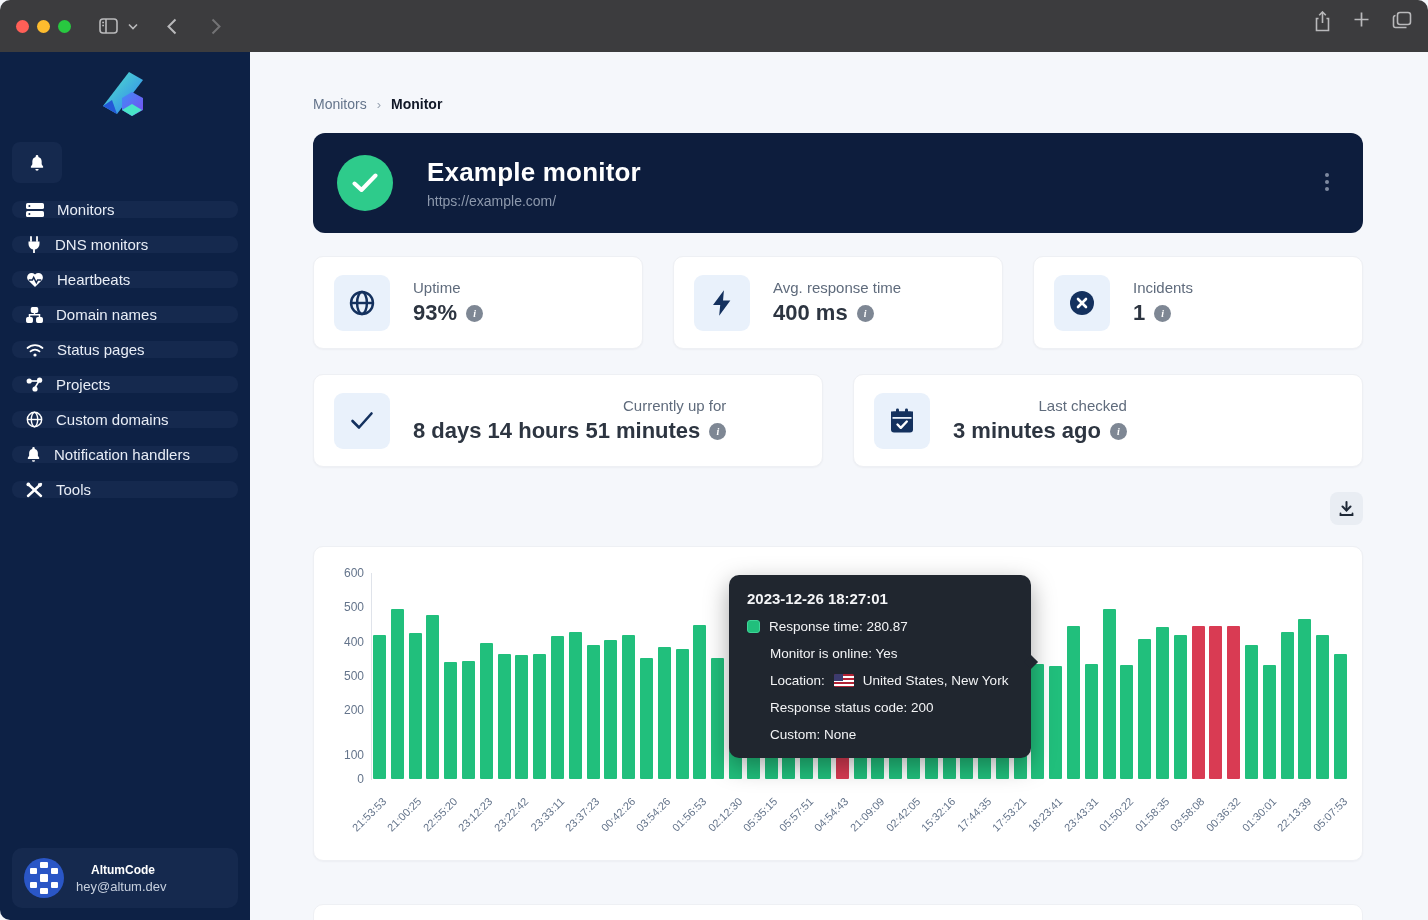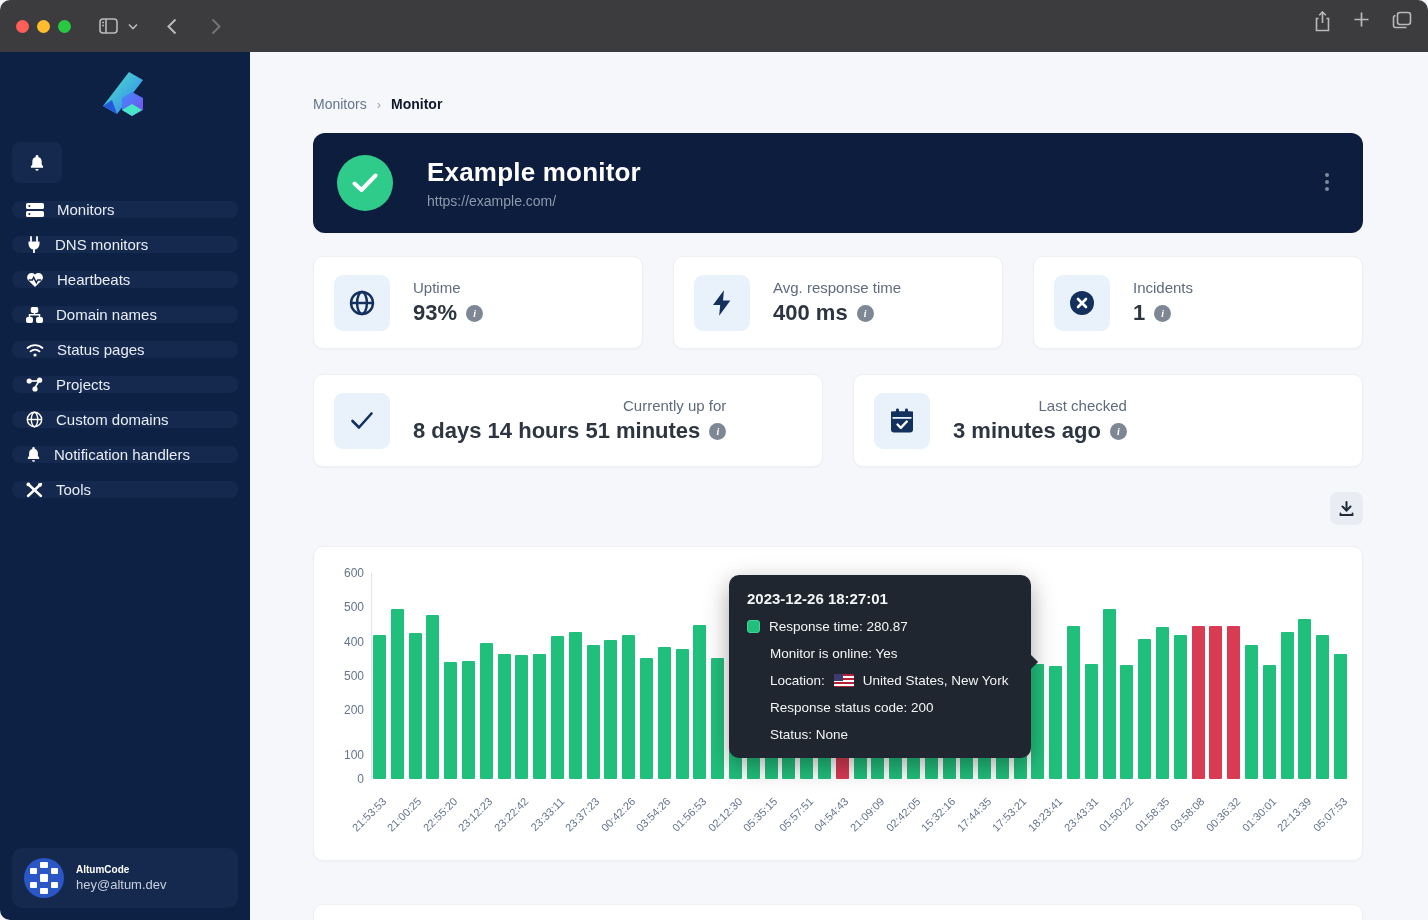--- a/index.html
+++ b/index.html
@@ -23,21 +23,21 @@
   
   .sidebar { position:absolute; left:0; top:52px; width:250px; height:868px; background:#0d2145; display:flex; flex-direction:column; padding:14px 12px 12px; }
   .logo-wrap { display:flex; justify-content:center; padding:4px 0 24px; }
   .nav { display:flex; flex-direction:column; gap:18px; }
   .nav-row { display:flex; gap:7px; }
   .nav-item { display:flex; align-items:center; gap:13px; height:41px; padding:0 14px; background:#15294e; border-radius:8px;
               color:#e8edf6; font-size:15px; cursor:pointer; flex:1; }
   .nav-item.bell-btn { flex:0 0 50px; justify-content:center; padding:0; }
   .nav-item svg { flex:0 0 auto; }
   .user-card { margin-top:auto; background:#15294e; border-radius:10px; display:flex; align-items:center; gap:12px; padding:10px 12px; height:60px; }
-  .user-name { color:#fff; font-size:10px; font-weight:600; }
+  .user-name { color:#fff; font-size:12px; font-weight:600;margin-left:15px; }
   .user-email { color:#c6cfdd; font-size:13px; margin-top:2px; }
 
   
   .main { position:absolute; left:250px; top:52px; width:1178px; height:868px; background:#f5f7fb; padding:44px 65px 0 63px; overflow:hidden; }
   .breadcrumb { display:flex; align-items:center; gap:10px; font-size:14px; margin-bottom:21px; }
   .crumb-parent { color:#64748b; }
   .crumb-sep { color:#9aa4b2; font-size:13px; }
   .crumb-current { color:#111827; font-weight:600; }
 
   .monitor-card { position:relative; height:100px; background:#0d1d3d; border-radius:12px; display:flex; align-items:center; padding:0 24px; margin-bottom:23px; }
@@ -502,21 +502,21 @@
           </div>
         <div class="tt-row tt-indent">
           <span>Location:</span>
           <span class="us-flag"></span>
           <span>United States, New York</span>
         </div>
         <div class="tt-row tt-indent">
             <span>Response status code: 200</span>
           </div>
         <div class="tt-row tt-indent">
-            <span>Status: None</span>
+            <span>Custom: None</span>
           </div>
       </div>
     </section>
 
     <div class="bottom-strip"></div>
 
   </main>
 </div>
 
 </body></html>

